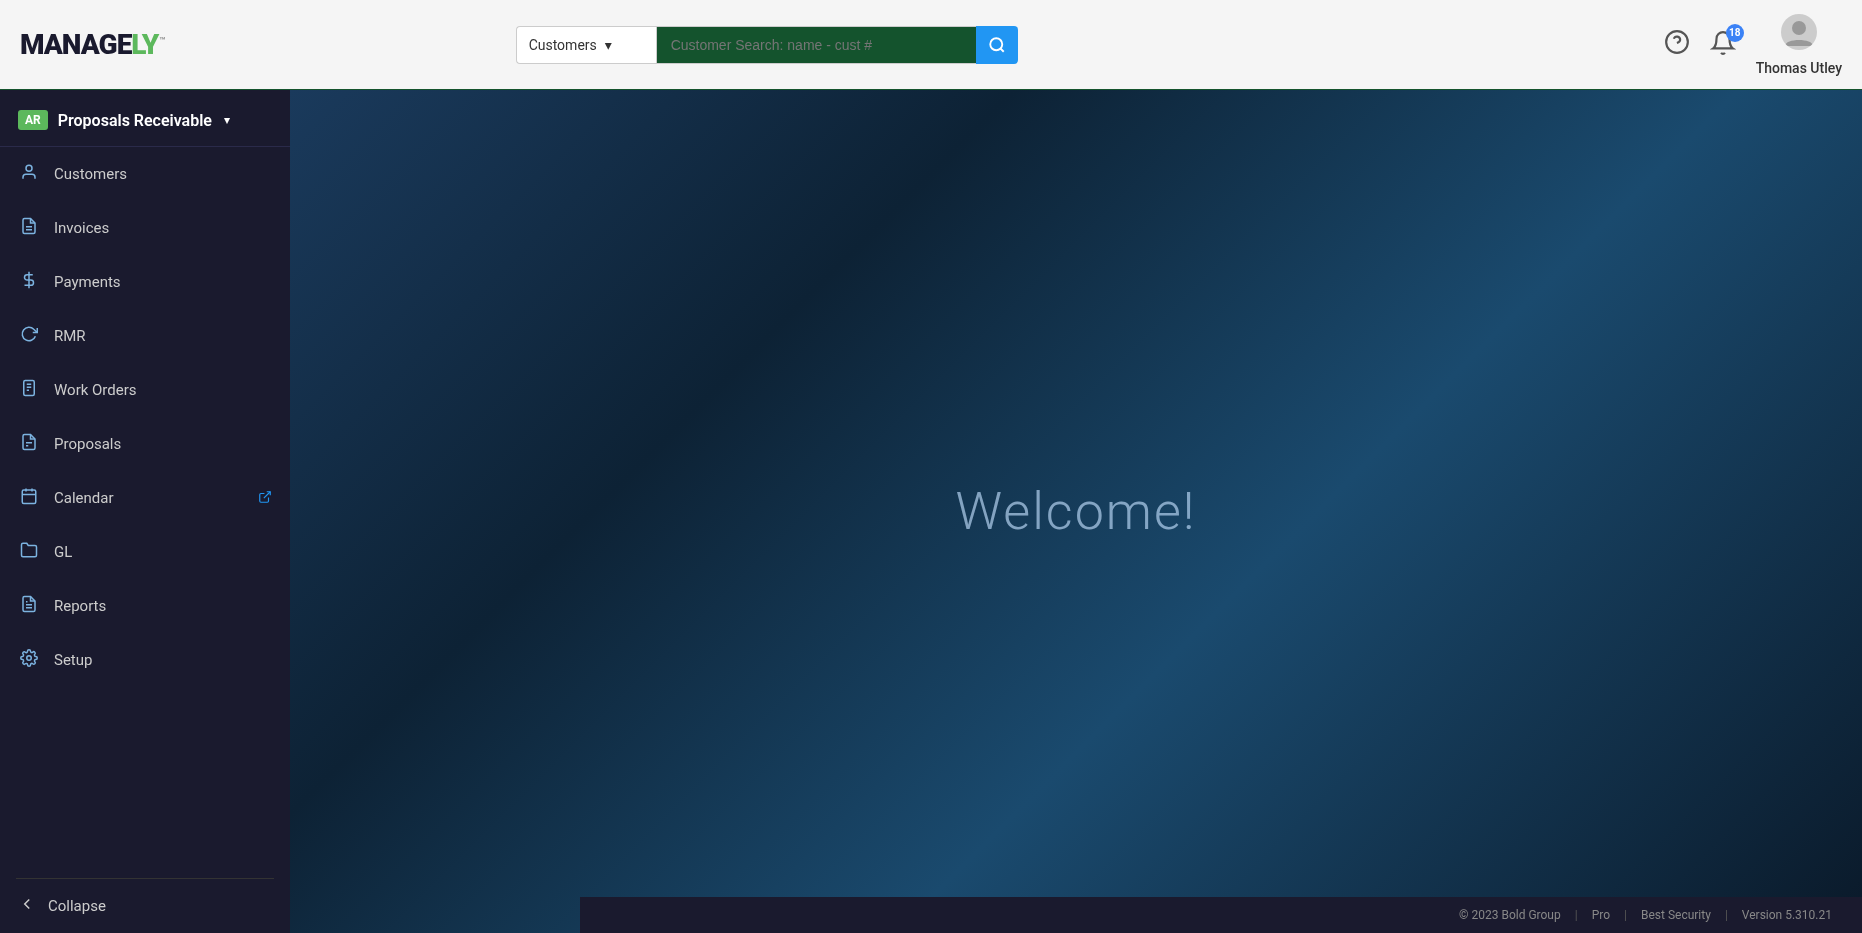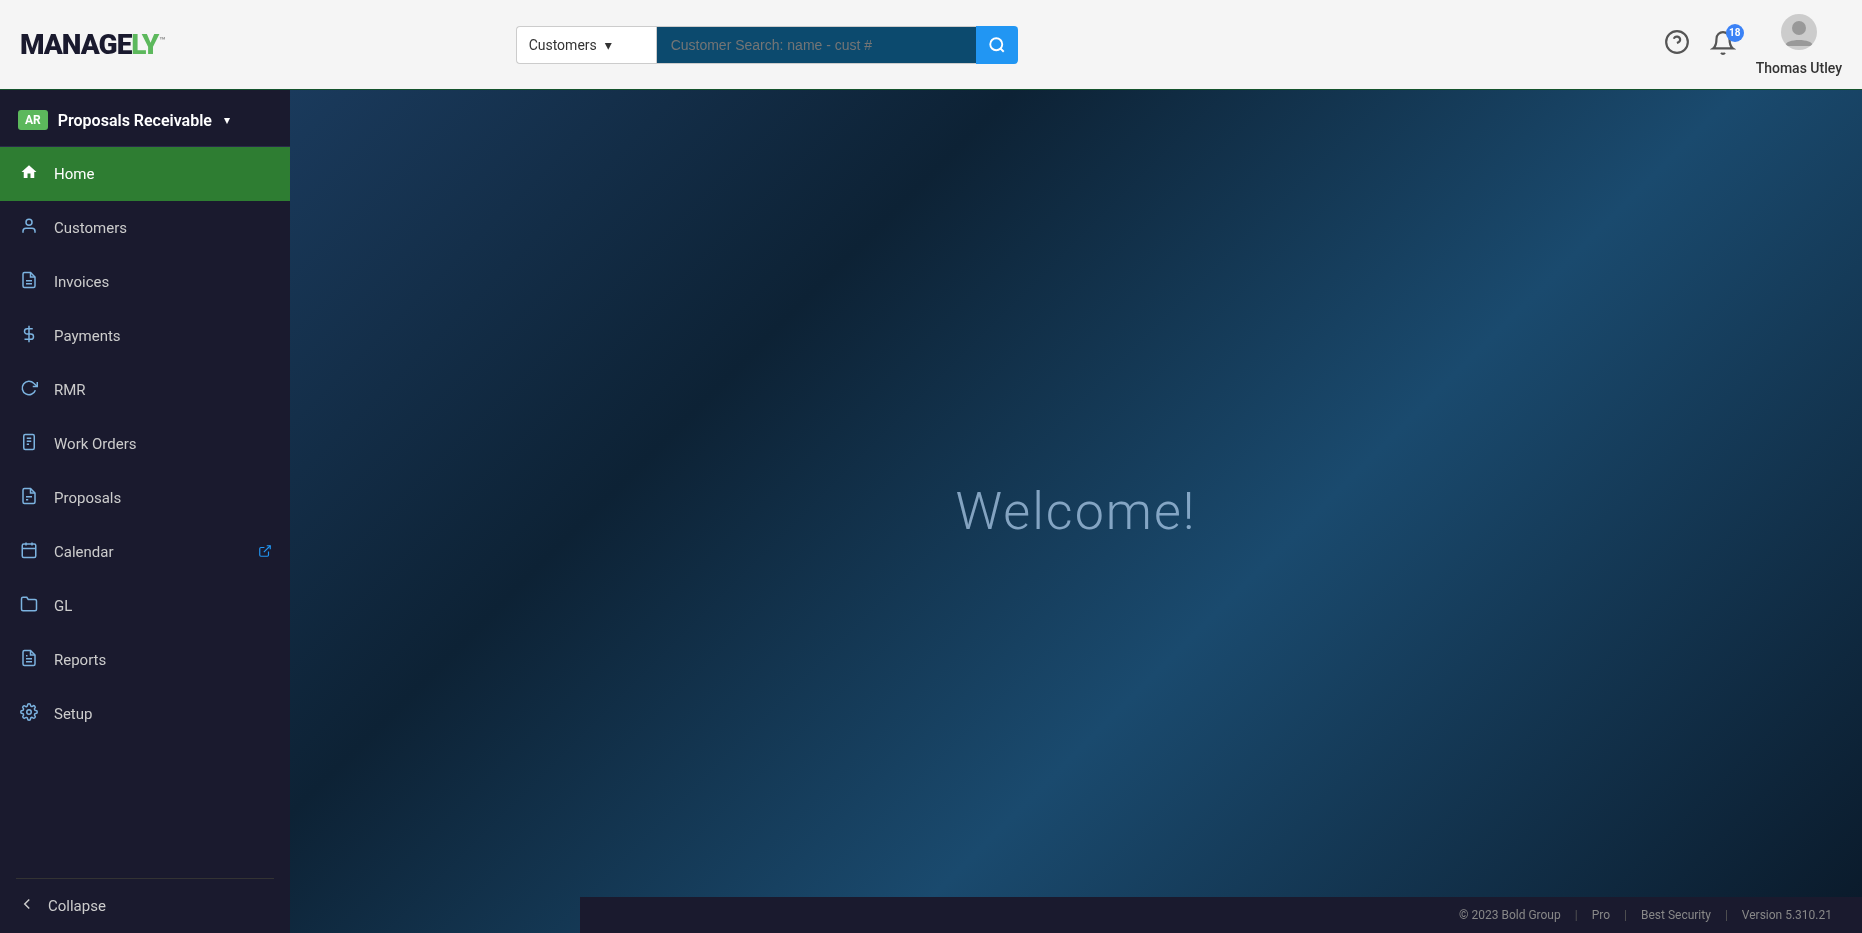--- a/index.html
+++ b/index.html
@@ -62,21 +62,21 @@
       color: #333;
       cursor: pointer;
       display: flex;
       align-items: center;
       gap: 8px;
       min-width: 140px;
       border-radius: 4px 0 0 4px;
     }
 
     .search-input-field {
-      background: #0c4a6e;
+      background: #14532d;
       border: 1px solid #ccc;
       border-right: none;
       height: 38px;
       padding: 0 14px;
       font-size: 14px;
       color: #999;
       width: 320px;
       outline: none;
     }
 
@@ -349,28 +349,20 @@
 <div class="main-layout">
 
   <div class="sidebar">
 
     <div class="sidebar-module-header">
       <span class="module-badge">AR</span>
       <span class="module-name">Proposals Receivable</span>
       <span class="module-chevron">▾</span>
     </div>
 
-    <div class="nav-item active">
-      <span class="nav-icon">
-        <svg width="18" height="18" viewBox="0 0 24 24" fill="white">
-          <path d="M10 20v-6h4v6h5v-8h3L12 3 2 12h3v8z"></path>
-        </svg>
-      </span>
-      <span class="nav-label">Home</span>
-    </div>
 
     <div class="nav-item">
       <span class="nav-icon">
         <svg width="18" height="18" viewBox="0 0 24 24" fill="none" stroke="#7cb3e0" stroke-width="2">
           <path d="M20 21v-2a4 4 0 0 0-4-4H8a4 4 0 0 0-4 4v2"></path>
           <circle cx="12" cy="7" r="4"></circle>
         </svg>
       </span>
       <span class="nav-label">Customers</span>
     </div>

